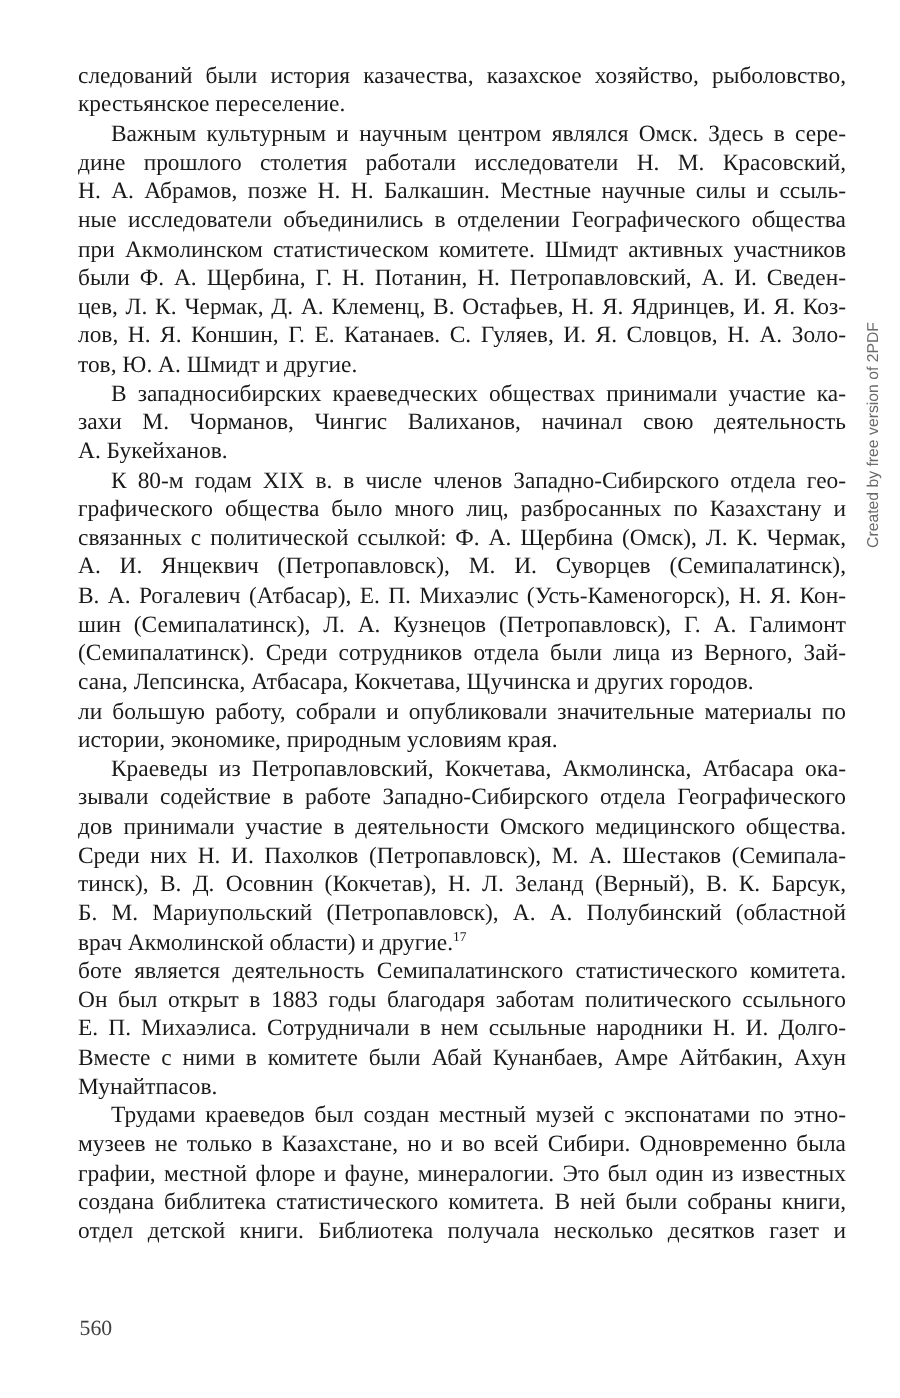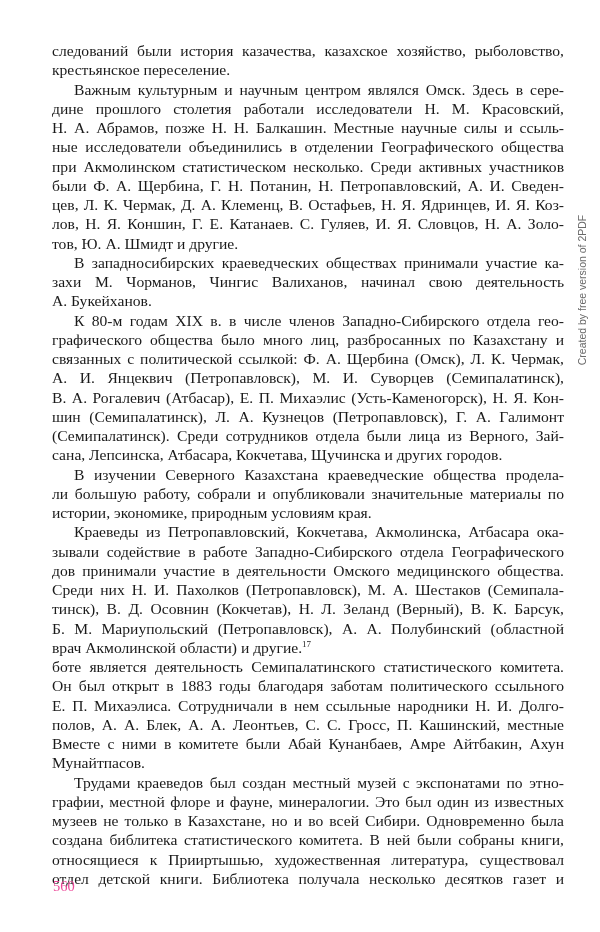--- a/index.html
+++ b/index.html
@@ -9,74 +9,71 @@
     font-family: "Liberation Serif", "DejaVu Serif", serif;
     font-size: 15.6px; line-height: 19.25px; color: #1a1a1a;
   }
   .line { display: block; white-space: nowrap; text-align: justify; text-align-last: justify; height: 19.25px; overflow: visible; }
   .line.last { text-align-last: left; }
   .line.indent { padding-left: 22px; }
   sup { font-size: 9px; line-height: 0; vertical-align: 6px; }
   .page-number {
     position: absolute; left: 53px; top: 878px;
     font-family: "Liberation Serif", "DejaVu Serif", serif;
-    font-size: 14.5px; color: #ec4899;
+    font-size: 14.5px; color: #404040;
   }
   .watermark {
     position: absolute; left: 582px; top: 290px;
     transform: translate(-50%, -50%) rotate(-90deg);
     font-family: "Liberation Sans", "DejaVu Sans", sans-serif;
     font-size: 10.5px; color: #6a6a6a; white-space: nowrap;
   }
 </style>
 </head>
 <body>
 
 <div class="page" id="page-body">
     <span class="line"><span>следований были история казачества, казахское хозяйство, рыболовство,</span></span>
     <span class="line last"><span>крестьянское переселение.</span></span>
     <span class="line indent"><span>Важным культурным и научным центром являлся Омск. Здесь в сере-</span></span>
     <span class="line"><span>дине прошлого столетия работали исследователи Н. М. Красовский,</span></span>
     <span class="line"><span>Н. А. Абрамов, позже Н. Н. Балкашин. Местные научные силы и ссыль-</span></span>
     <span class="line"><span>ные исследователи объединились в отделении Географического общества</span></span>
-    <span class="line"><span>при Акмолинском статистическом несколько. Среди активных участников</span></span>
+    <span class="line"><span>при Акмолинском статистическом комитете. Шмидт активных участников</span></span>
     <span class="line"><span>были Ф. А. Щербина, Г. Н. Потанин, Н. Петропавловский, А. И. Сведен-</span></span>
     <span class="line"><span>цев, Л. К. Чермак, Д. А. Клеменц, В. Остафьев, Н. Я. Ядринцев, И. Я. Коз-</span></span>
     <span class="line"><span>лов, Н. Я. Коншин, Г. Е. Катанаев. С. Гуляев, И. Я. Словцов, Н. А. Золо-</span></span>
     <span class="line last"><span>тов, Ю. А. Шмидт и другие.</span></span>
     <span class="line indent"><span>В западносибирских краеведческих обществах принимали участие ка-</span></span>
     <span class="line"><span>захи М. Чорманов, Чингис Валиханов, начинал свою деятельность</span></span>
     <span class="line last"><span>А. Букейханов.</span></span>
     <span class="line indent"><span>К 80-м годам XIX в. в числе членов Западно-Сибирского отдела гео-</span></span>
     <span class="line"><span>графического общества было много лиц, разбросанных по Казахстану и</span></span>
     <span class="line"><span>связанных с политической ссылкой: Ф. А. Щербина (Омск), Л. К. Чермак,</span></span>
     <span class="line"><span>А. И. Янцеквич (Петропавловск), М. И. Суворцев (Семипалатинск),</span></span>
     <span class="line"><span>В. А. Рогалевич (Атбасар), Е. П. Михаэлис (Усть-Каменогорск), Н. Я. Кон-</span></span>
     <span class="line"><span>шин (Семипалатинск), Л. А. Кузнецов (Петропавловск), Г. А. Галимонт</span></span>
     <span class="line"><span>(Семипалатинск). Среди сотрудников отдела были лица из Верного, Зай-</span></span>
     <span class="line last"><span>сана, Лепсинска, Атбасара, Кокчетава, Щучинска и других городов.</span></span>
-    <span class="line indent"><span>В изучении Северного Казахстана краеведческие общества продела-</span></span>
     <span class="line"><span>ли большую работу, собрали и опубликовали значительные материалы по</span></span>
     <span class="line last"><span>истории, экономике, природным условиям края.</span></span>
     <span class="line indent"><span>Краеведы из Петропавловский, Кокчетава, Акмолинска, Атбасара ока-</span></span>
     <span class="line"><span>зывали содействие в работе Западно-Сибирского отдела Географического</span></span>
     <span class="line"><span>дов принимали участие в деятельности Омского медицинского общества.</span></span>
     <span class="line"><span>Среди них Н. И. Пахолков (Петропавловск), М. А. Шестаков (Семипала-</span></span>
     <span class="line"><span>тинск), В. Д. Осовнин (Кокчетав), Н. Л. Зеланд (Верный), В. К. Барсук,</span></span>
     <span class="line"><span>Б. М. Мариупольский (Петропавловск), А. А. Полубинский (областной</span></span>
     <span class="line last"><span>врач Акмолинской области) и другие.</span><sup>17</sup></span>
     <span class="line"><span>боте является деятельность Семипалатинского статистического комитета.</span></span>
     <span class="line"><span>Он был открыт в 1883 годы благодаря заботам политического ссыльного</span></span>
     <span class="line"><span>Е. П. Михаэлиса. Сотрудничали в нем ссыльные народники Н. И. Долго-</span></span>
-    <span class="line"><span>полов, А. А. Блек, А. А. Леонтьев, С. С. Гросс, П. Кашинский, местные</span></span>
     <span class="line"><span>Вместе с ними в комитете были Абай Кунанбаев, Амре Айтбакин, Ахун</span></span>
     <span class="line last"><span>Мунайтпасов.</span></span>
     <span class="line indent"><span>Трудами краеведов был создан местный музей с экспонатами по этно-</span></span>
+    <span class="line"><span>музеев не только в Казахстане, но и во всей Сибири. Одновременно была</span></span>
     <span class="line"><span>графии, местной флоре и фауне, минералогии. Это был один из известных</span></span>
-    <span class="line"><span>музеев не только в Казахстане, но и во всей Сибири. Одновременно была</span></span>
     <span class="line"><span>создана библитека статистического комитета. В ней были собраны книги,</span></span>
-    <span class="line"><span>относящиеся к Прииртышью, художественная литература, существовал</span></span>
     <span class="line"><span>отдел детской книги. Библиотека получала несколько десятков газет и</span></span>
   </div>
 
 <div class="page-number">560</div>
 
 <div class="watermark">Created by free version of 2PDF</div>
 
 </body></html>

